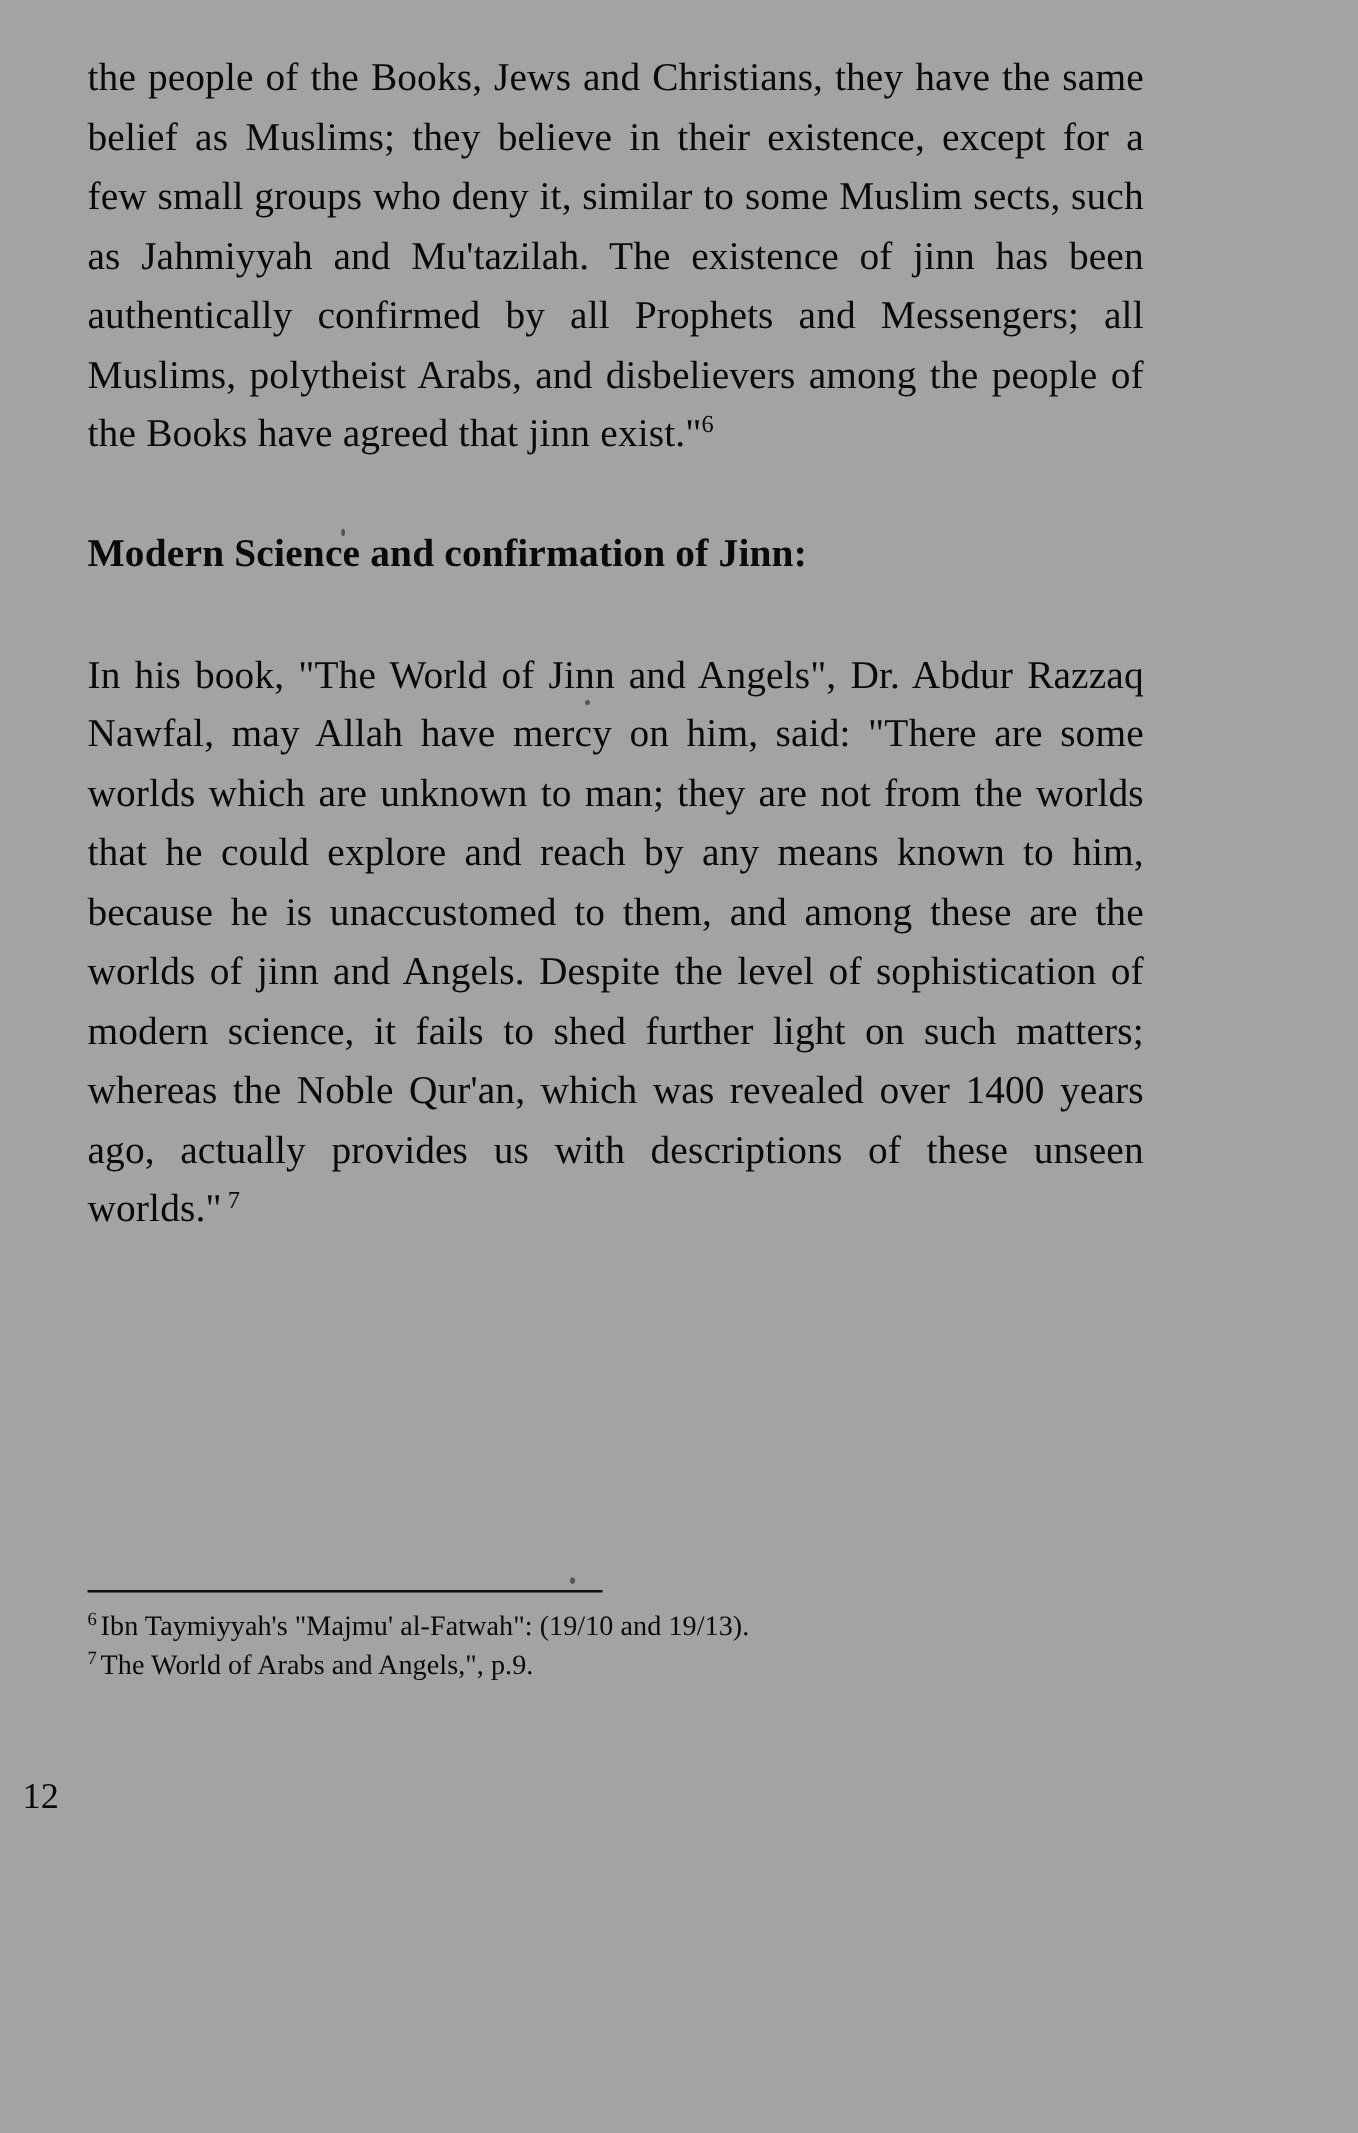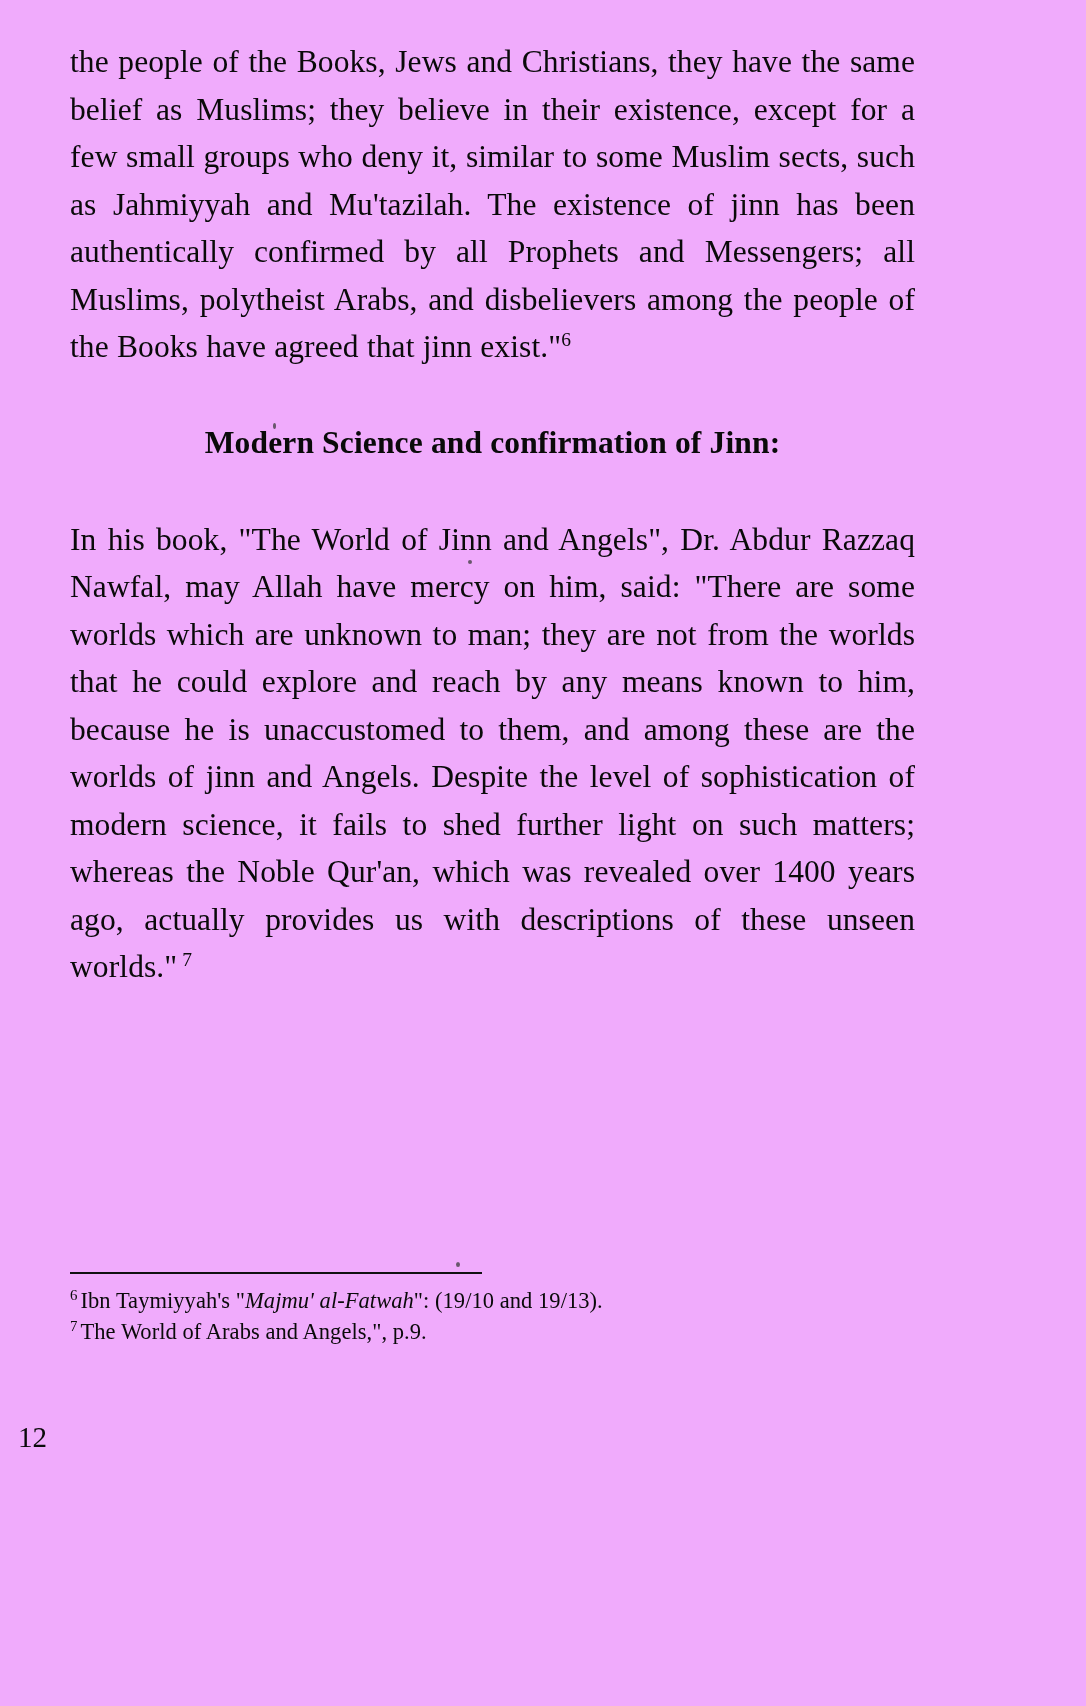--- a/index.html
+++ b/index.html
@@ -10,21 +10,21 @@
   }
   body {
     font-family: "Liberation Serif", "DejaVu Serif", serif;
     color: #0a0a0a;
   }
   .page {
     position: relative;
     width: 1086px;
     height: 1706px;
     margin: 0 auto;
-    background: #f0abfc;
+    background: #a3a3a3;
     overflow: hidden;
     box-sizing: border-box;
   }
   .content {
     position: absolute;
     left: 70px;
     top: 38px;
     width: 845px;
   }
   p.body-par {
@@ -37,21 +37,21 @@
     word-spacing: 0.2px;
   }
   .gap-after-par1 { height: 52px; }
   .gap-after-heading { height: 53px; }
   .gap-after-par2 { height: 48px; }
   h2.section-heading {
     margin: 0;
     font-size: 31.5px;
     line-height: 40px;
     font-weight: bold;
-    text-align: center;
+    text-align: left;
     letter-spacing: 0.15px;
   }
   sup.fn-ref {
     font-size: 0.62em;
     vertical-align: super;
     line-height: 0;
   }
   sup.fn-ref.spaced {
     margin-left: 5px;
   }
@@ -75,21 +75,20 @@
     text-align: left;
     letter-spacing: 0.05px;
   }
   .fn-line .fn-num {
     font-size: 0.66em;
     vertical-align: super;
     line-height: 0;
     margin-right: 3px;
   }
   .fn-line .italic {
-    font-style: italic;
   }
   .page-number {
     position: absolute;
     left: 0;
     top: 1420px;
     width: 1086px;
     text-align: left;
     font-size: 29px;
     line-height: 34px;
     padding-left: 18px;

